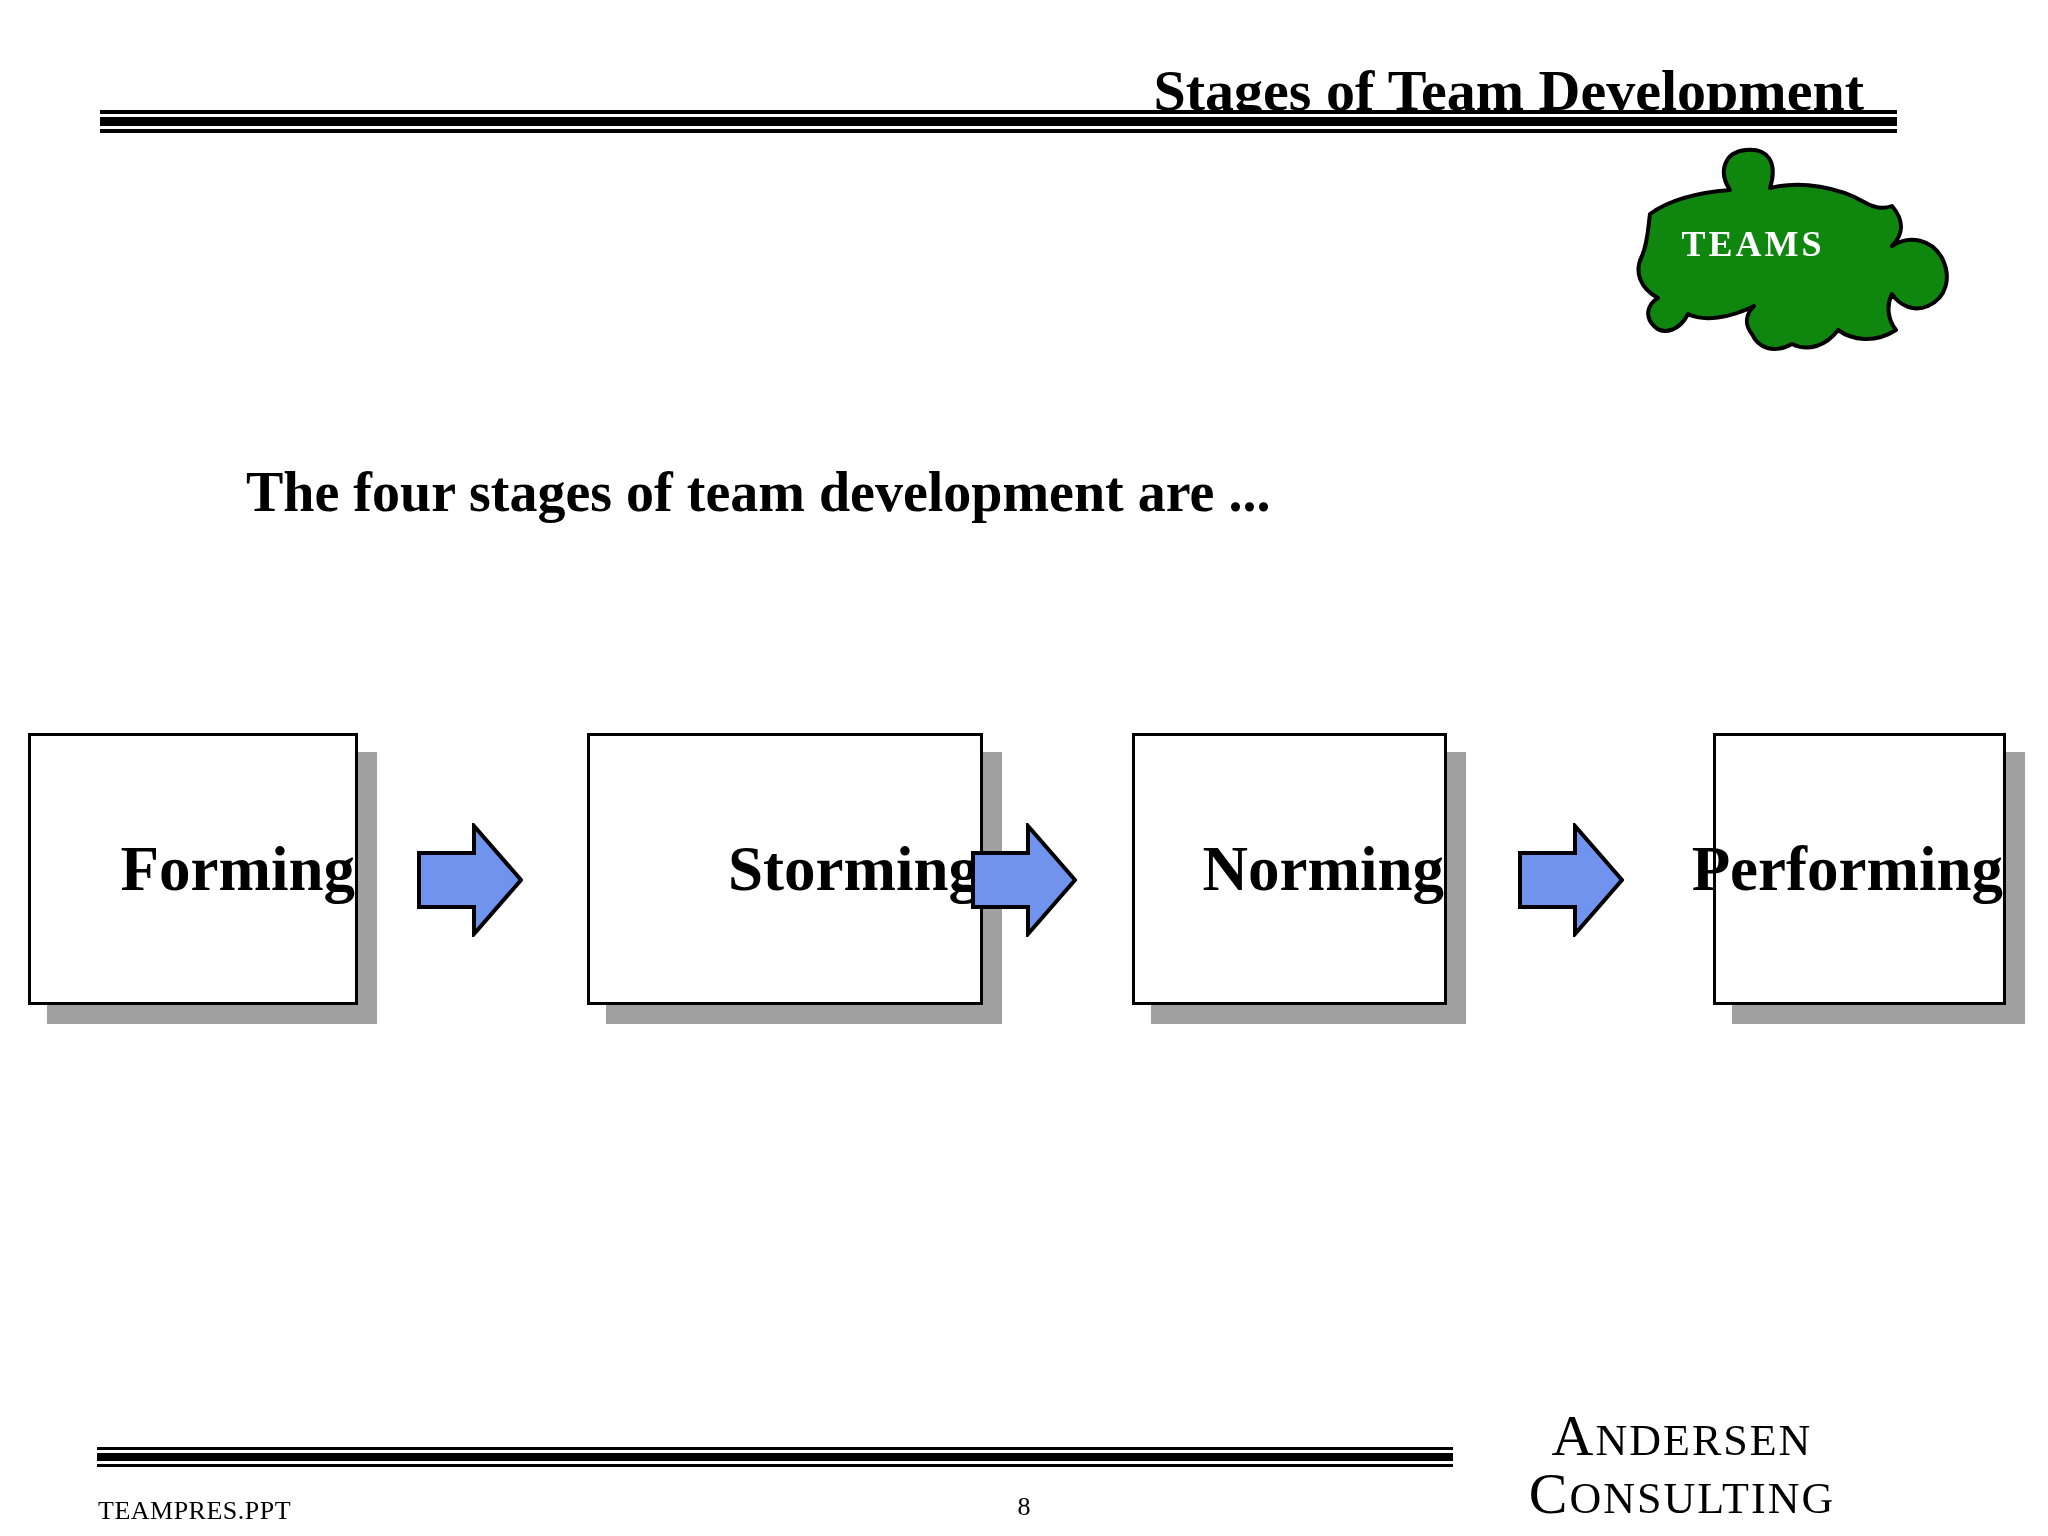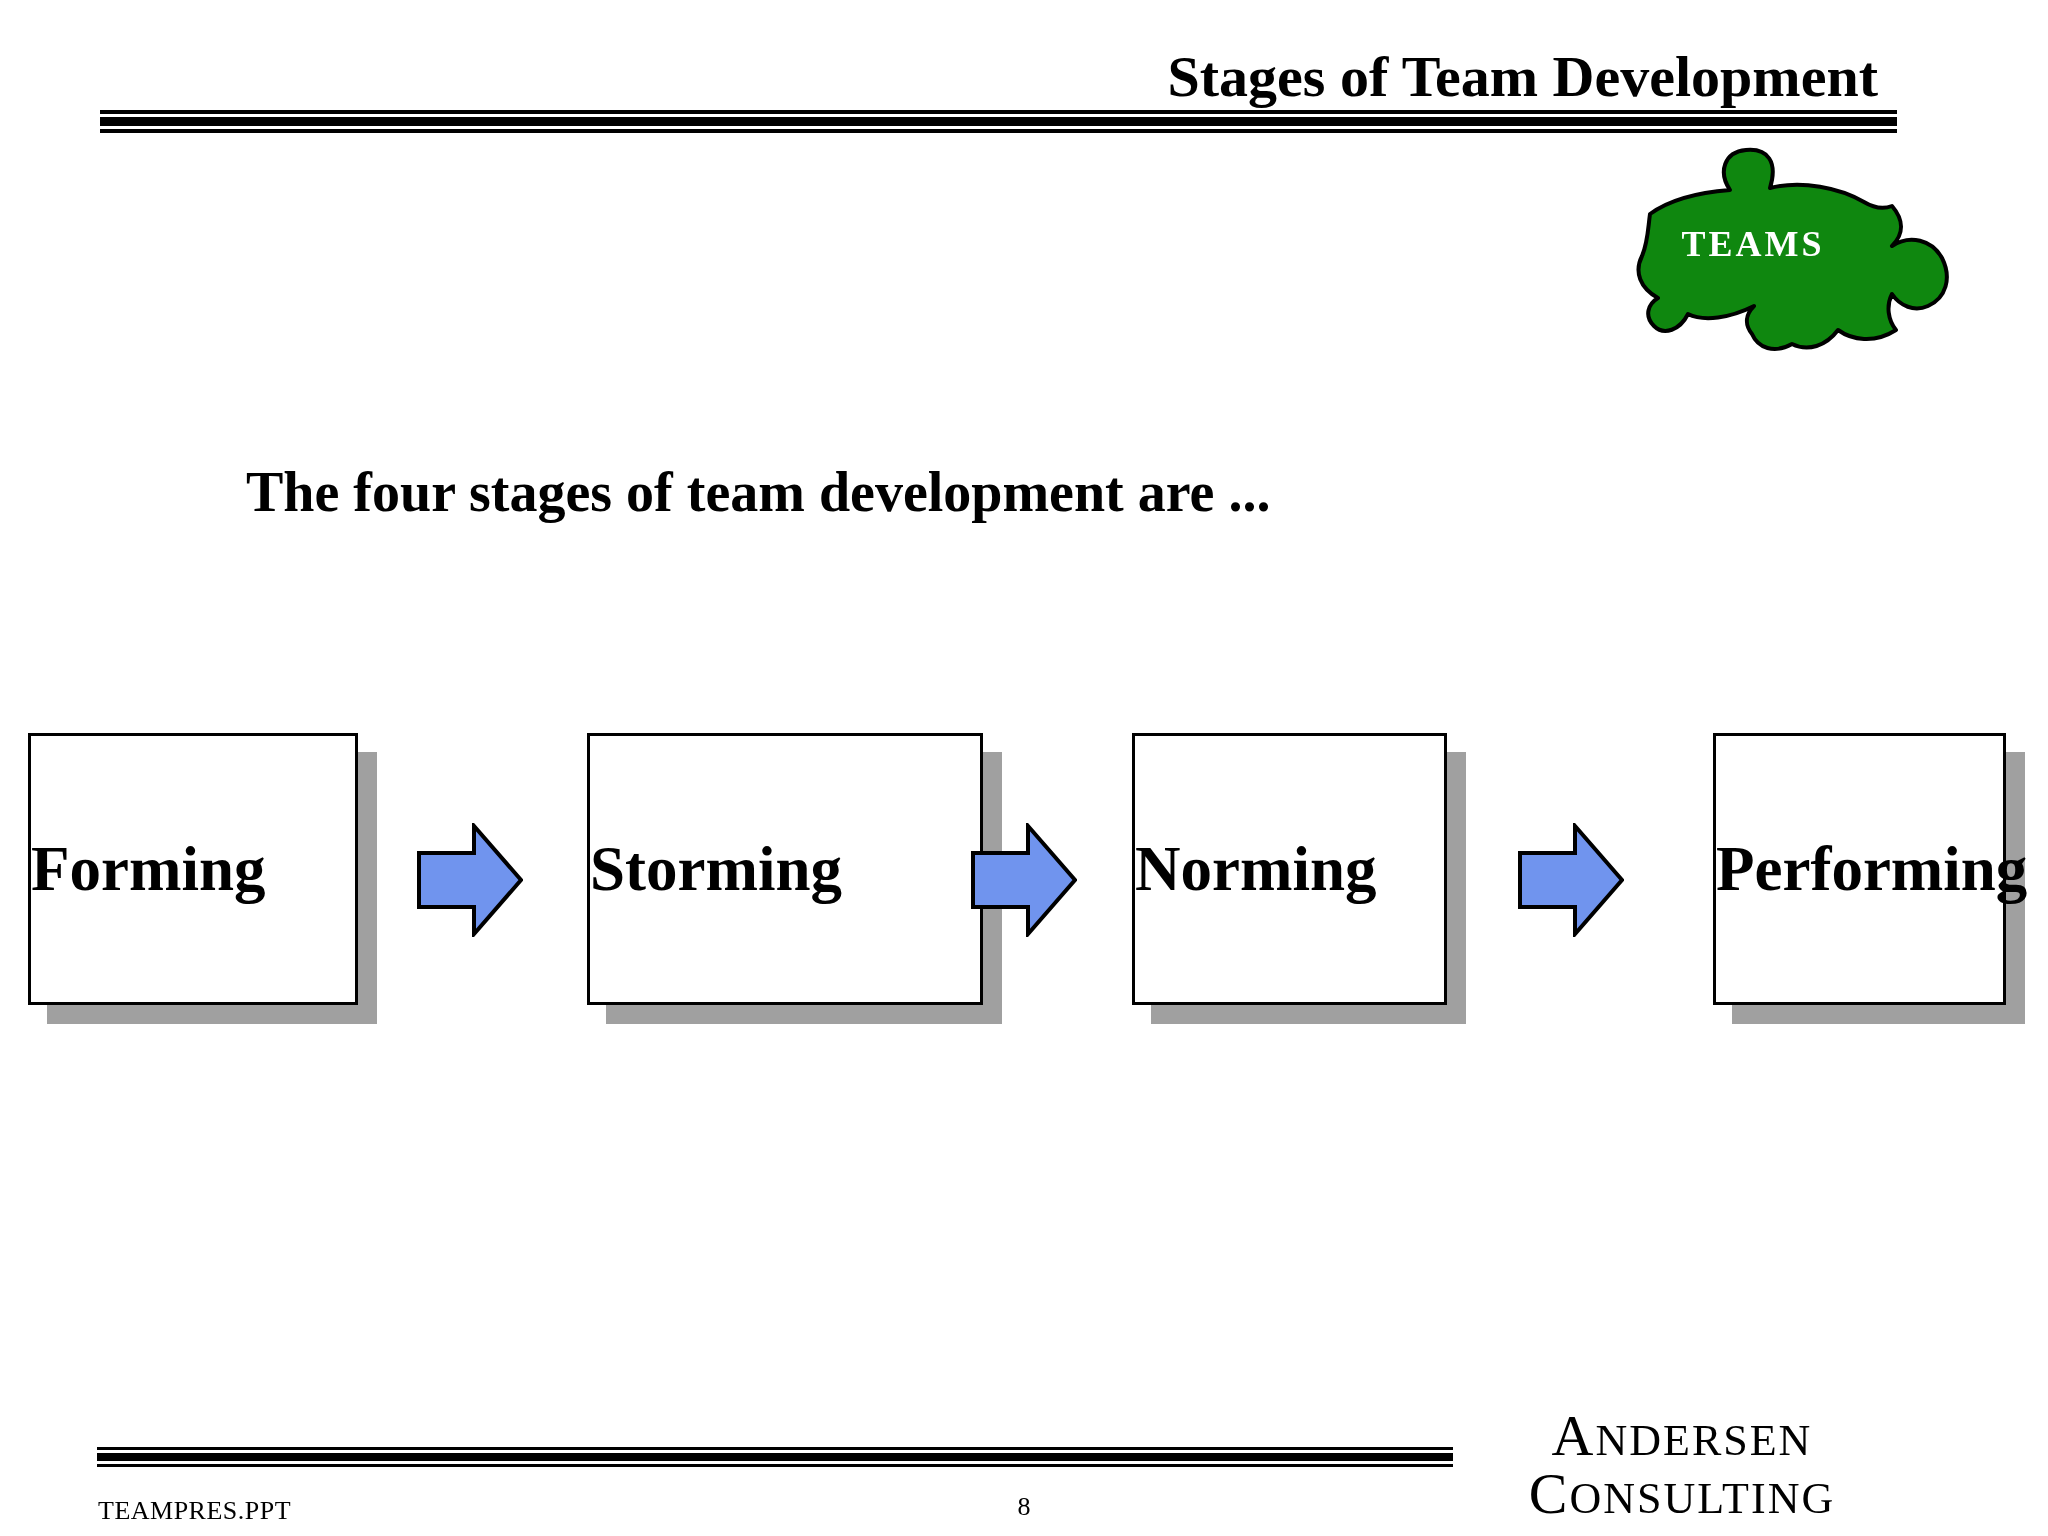--- a/index.html
+++ b/index.html
@@ -9,21 +9,21 @@
     background:#ffffff;
     overflow:hidden;
     font-family:"Liberation Serif","DejaVu Serif",serif;
     color:#000;
   }
 
   
   .title{
     position:absolute;
     top:48px;right:170px;
-    margin:0;
+    margin:14px;
     font-size:58px;
     font-weight:bold;
     line-height:1;
     white-space:nowrap;
   }
   .rule{position:absolute;}
   .rule-header{
     left:100px;top:110px;width:1797px;height:23px;
     background:linear-gradient(to bottom,
       #000 0px,#000 4px,
@@ -59,21 +59,21 @@
   }
 
   
   .stage-box{
     position:absolute;
     top:733px;height:272px;
     background:#ffffff;
     border:3px solid #000;
     box-sizing:border-box;
     box-shadow:19px 19px 0 0 #a0a0a0;
-    display:flex;align-items:center;justify-content:flex-start;
+    display:flex;align-items:center;justify-content:flex-end;
   }
   .stage-label{
     font-size:63px;
     font-weight:bold;
     white-space:nowrap;
   }
   .arrow{
     position:absolute;
     top:823px;
     width:106px;height:114px;

